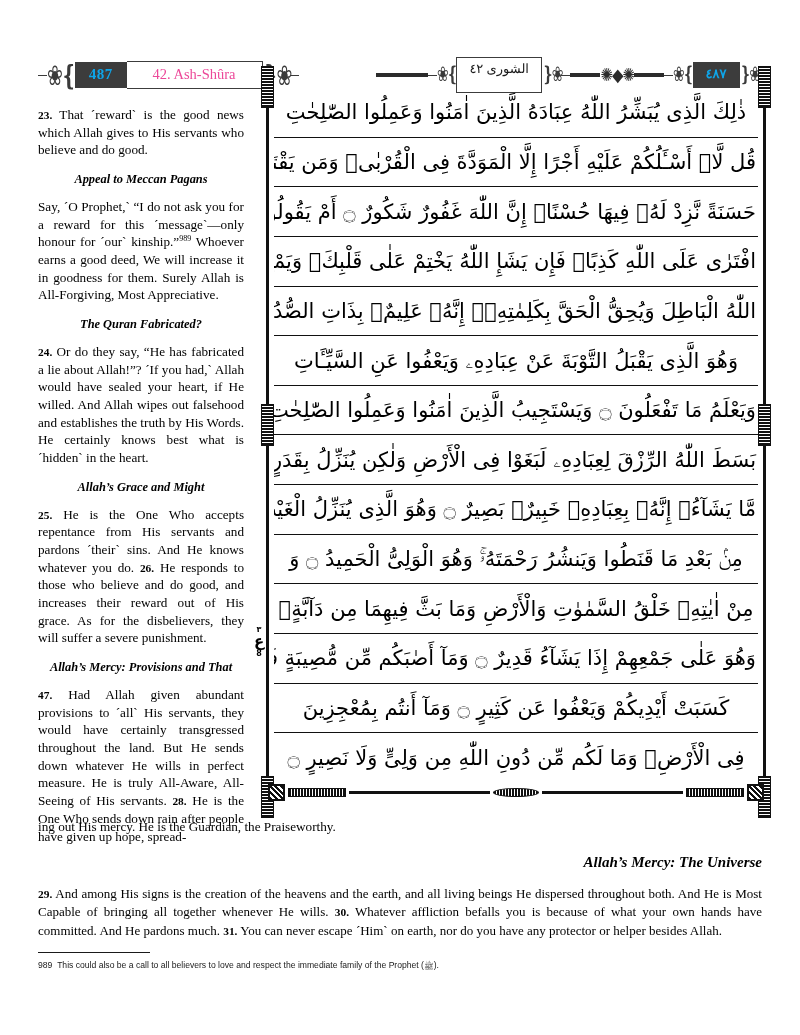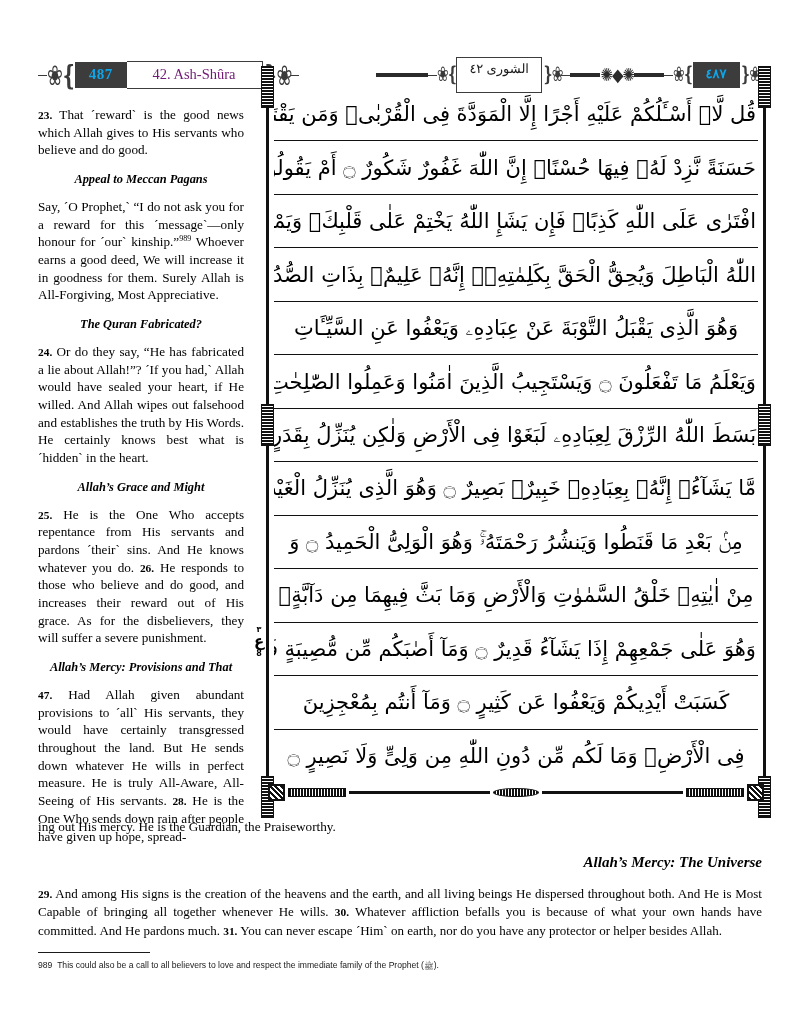--- a/index.html
+++ b/index.html
@@ -86,21 +86,21 @@
     padding: 5px 14px 6px 14px;
     line-height: 1;
     letter-spacing: .4px;
     flex: 0 0 auto;
   }
 
   .surah-box {
     background: #ffffff;
     border: 1.4px solid #3c3c3c;
     border-left: none;
-    color: #701a75;
+    color: #ec4899;
     font-size: 14.5px;
     padding: 5px 26px 6px 26px;
     line-height: 1;
     flex: 0 0 auto;
     white-space: nowrap;
   }
 
   .surah-box-ar {
     background: #ffffff;
     border: 1.4px solid #3c3c3c;
@@ -489,20 +489,23 @@
 
     <div class="cap l t"></div>
     <div class="cap r t"></div>
     <div class="cap l m"></div>
     <div class="cap r m"></div>
     <div class="cap l b"></div>
     <div class="cap r b"></div>
 
     <div class="ayah-lines">
       <div class="ayah-line">
+          <div class="ayah-text">ذٰلِكَ الَّذِى يُبَشِّرُ اللّٰهُ عِبَادَهُ الَّذِينَ اٰمَنُوا وَعَمِلُوا الصّٰلِحٰتِ</div>
+        </div>
+      <div class="ayah-line">
           <div class="ayah-text">قُل لَّاۤ أَسْـَٔلُكُمْ عَلَيْهِ أَجْرًا إِلَّا الْمَوَدَّةَ فِى الْقُرْبٰىۗ وَمَن يَقْتَرِفْ</div>
         </div>
       <div class="ayah-line">
           <div class="ayah-text">حَسَنَةً نَّزِدْ لَهُۥ فِيهَا حُسْنًاۚ إِنَّ اللّٰهَ غَفُورٌ شَكُورٌ ۝ أَمْ يَقُولُونَ</div>
         </div>
       <div class="ayah-line">
           <div class="ayah-text">افْتَرٰى عَلَى اللّٰهِ كَذِبًاۖ فَإِن يَشَإِ اللّٰهُ يَخْتِمْ عَلٰى قَلْبِكَۗ وَيَمْحُ</div>
         </div>
       <div class="ayah-line">
           <div class="ayah-text">اللّٰهُ الْبَاطِلَ وَيُحِقُّ الْحَقَّ بِكَلِمٰتِهِۦۚ إِنَّهُۥ عَلِيمٌۢ بِذَاتِ الصُّدُورِ ۝</div>

